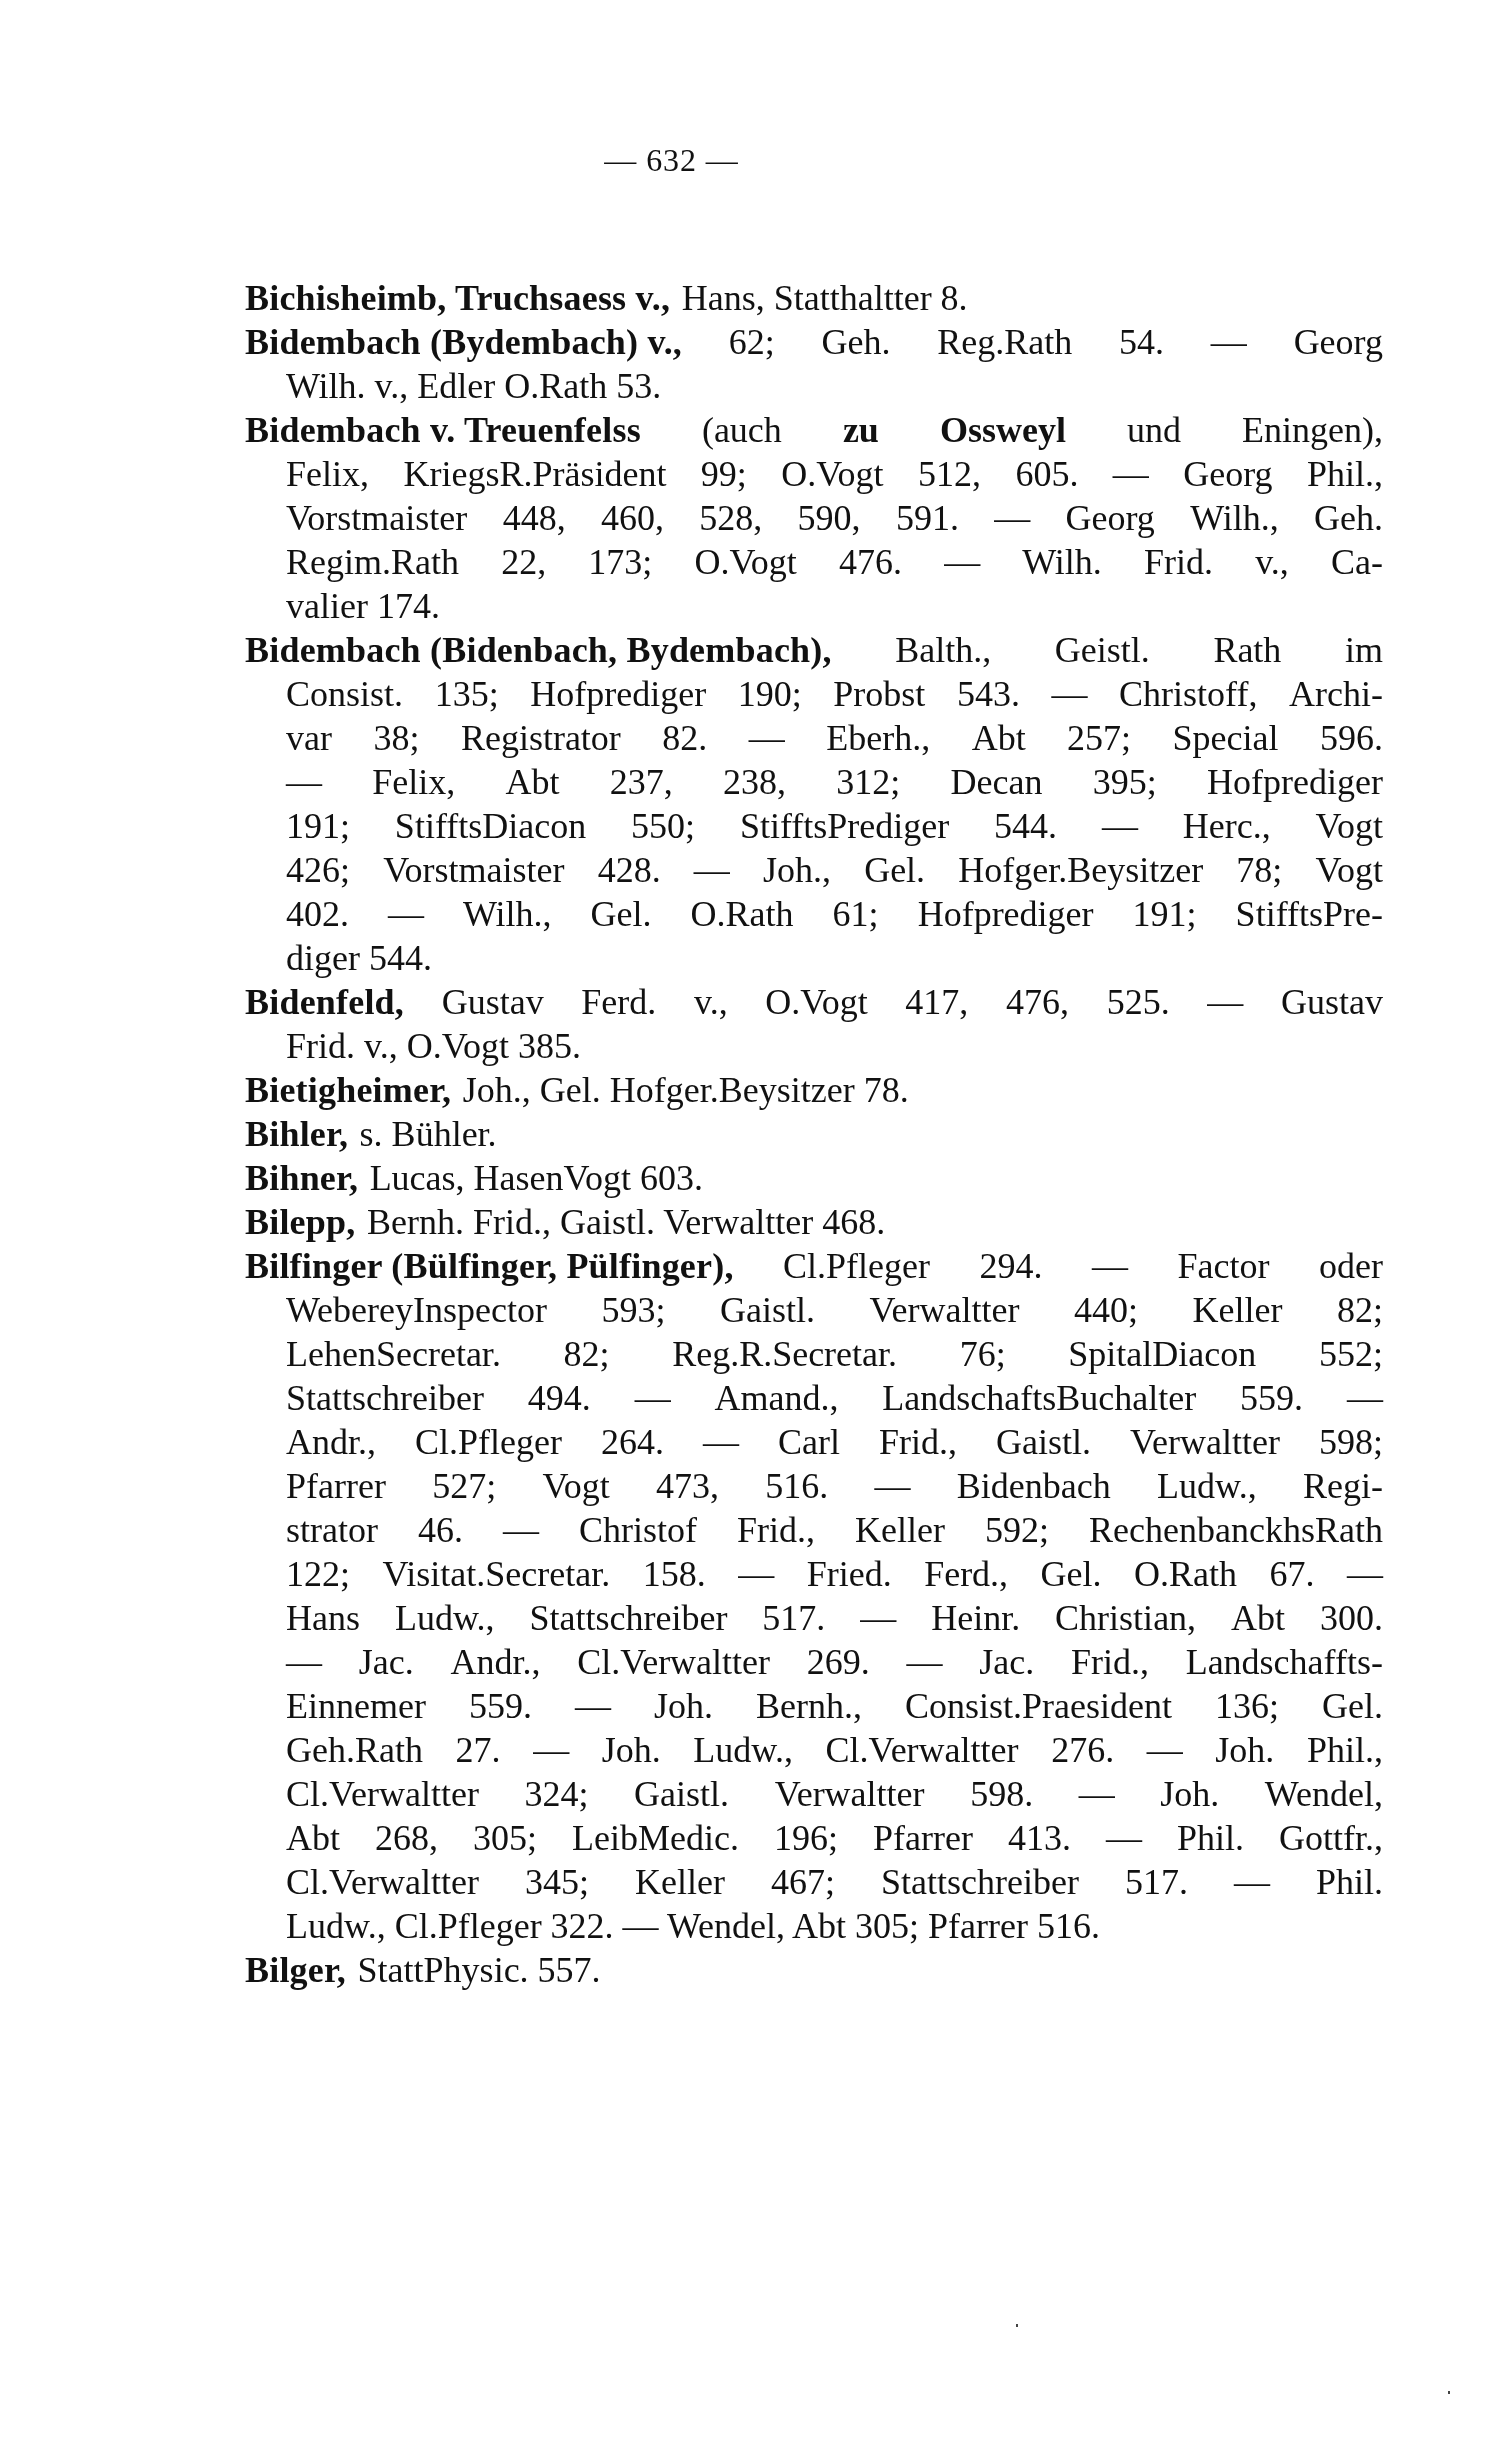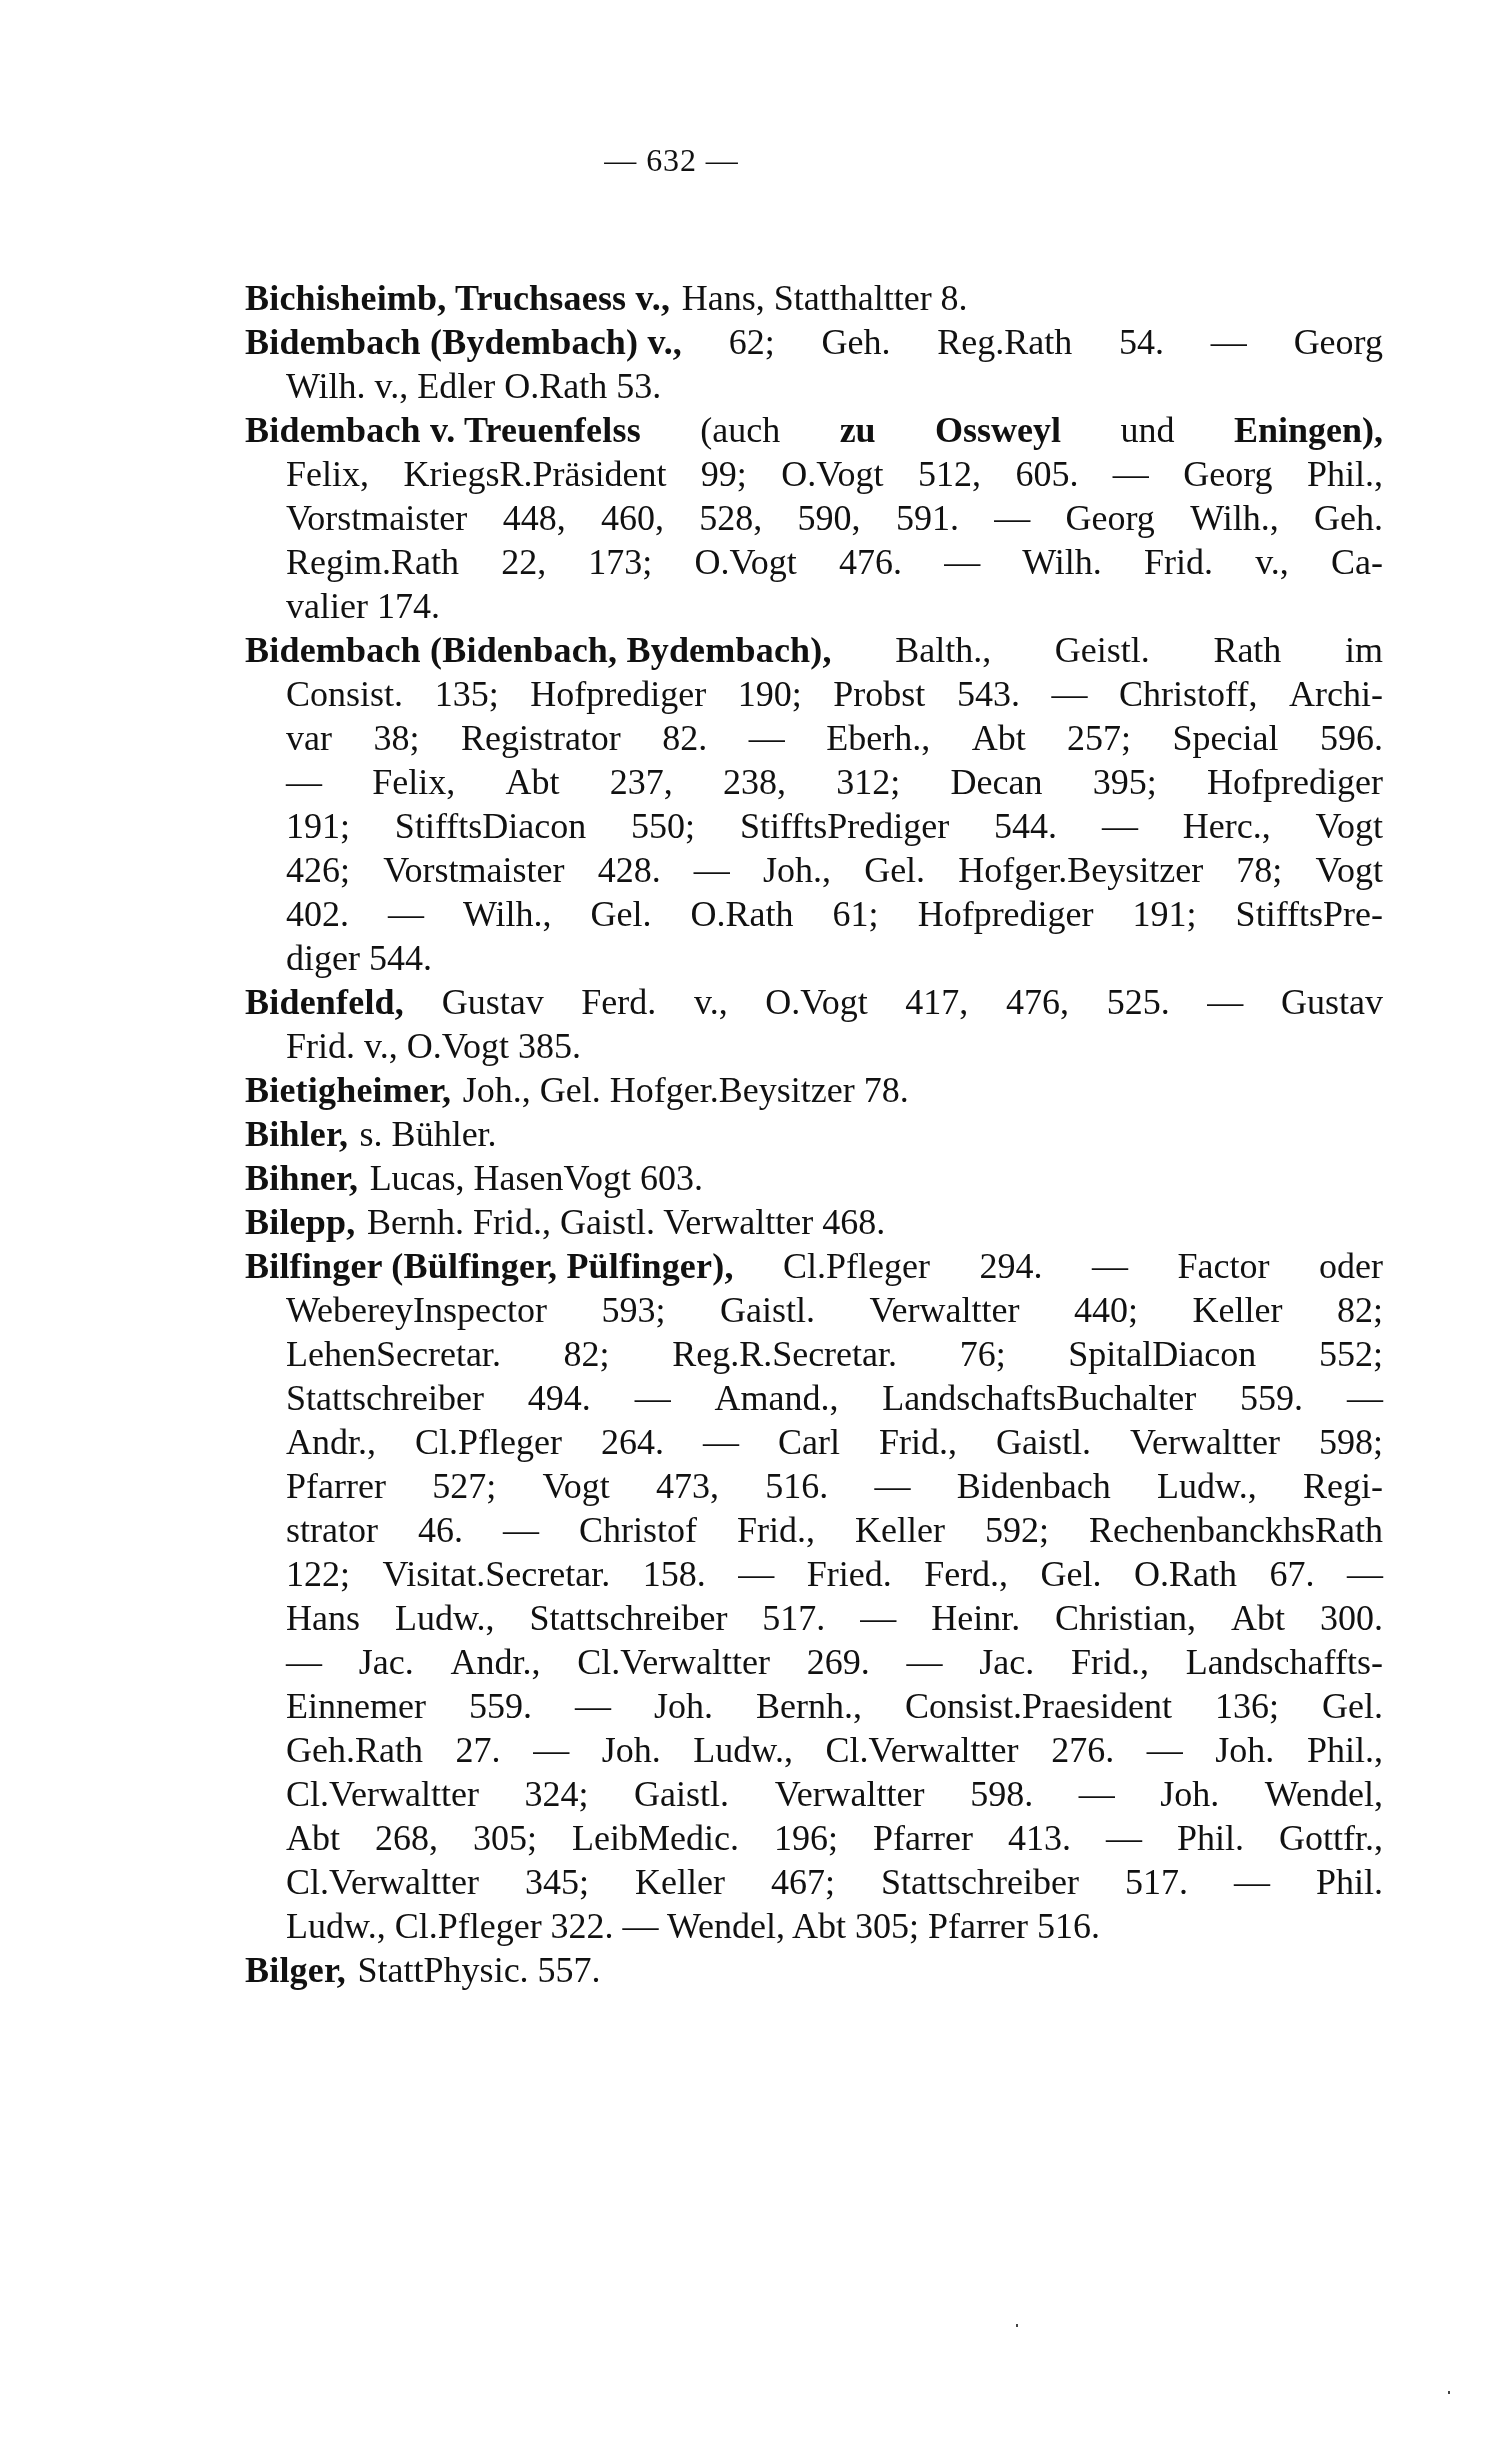--- a/index.html
+++ b/index.html
@@ -92,21 +92,21 @@
           <span>Wilh. v., Edler O.Rath 53.</span>
         </div>
       </div>
       <div class="entry">
         <div class="line head">
           <span class="hw">Bidembach v. Treuenfelss</span>
           <span>(auch</span>
           <span style="font-weight: bold;">zu</span>
           <span style="font-weight: bold;">Ossweyl</span>
           <span>und</span>
-          <span style="font-weight: bold;">Eningen),</span>
+          <span style="font-weight: normal;">Eningen),</span>
         </div>
         <div class="line cont">
           <span>Felix,</span>
           <span>KriegsR.Präsident</span>
           <span>99;</span>
           <span>O.Vogt</span>
           <span>512,</span>
           <span>605.</span>
           <span>—</span>
           <span>Georg</span>

